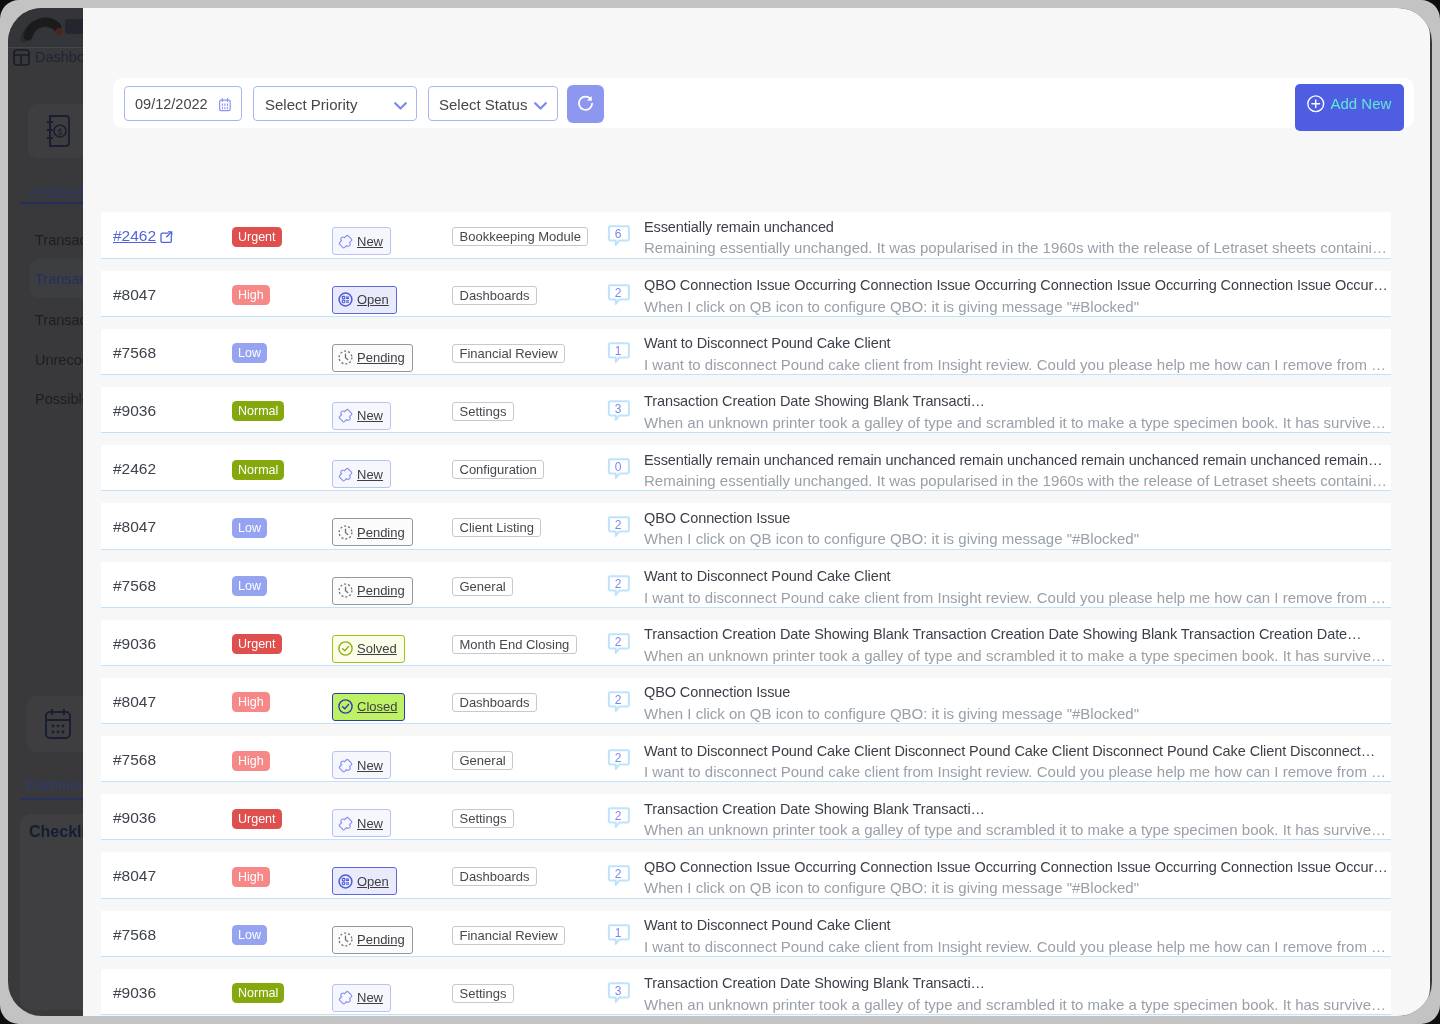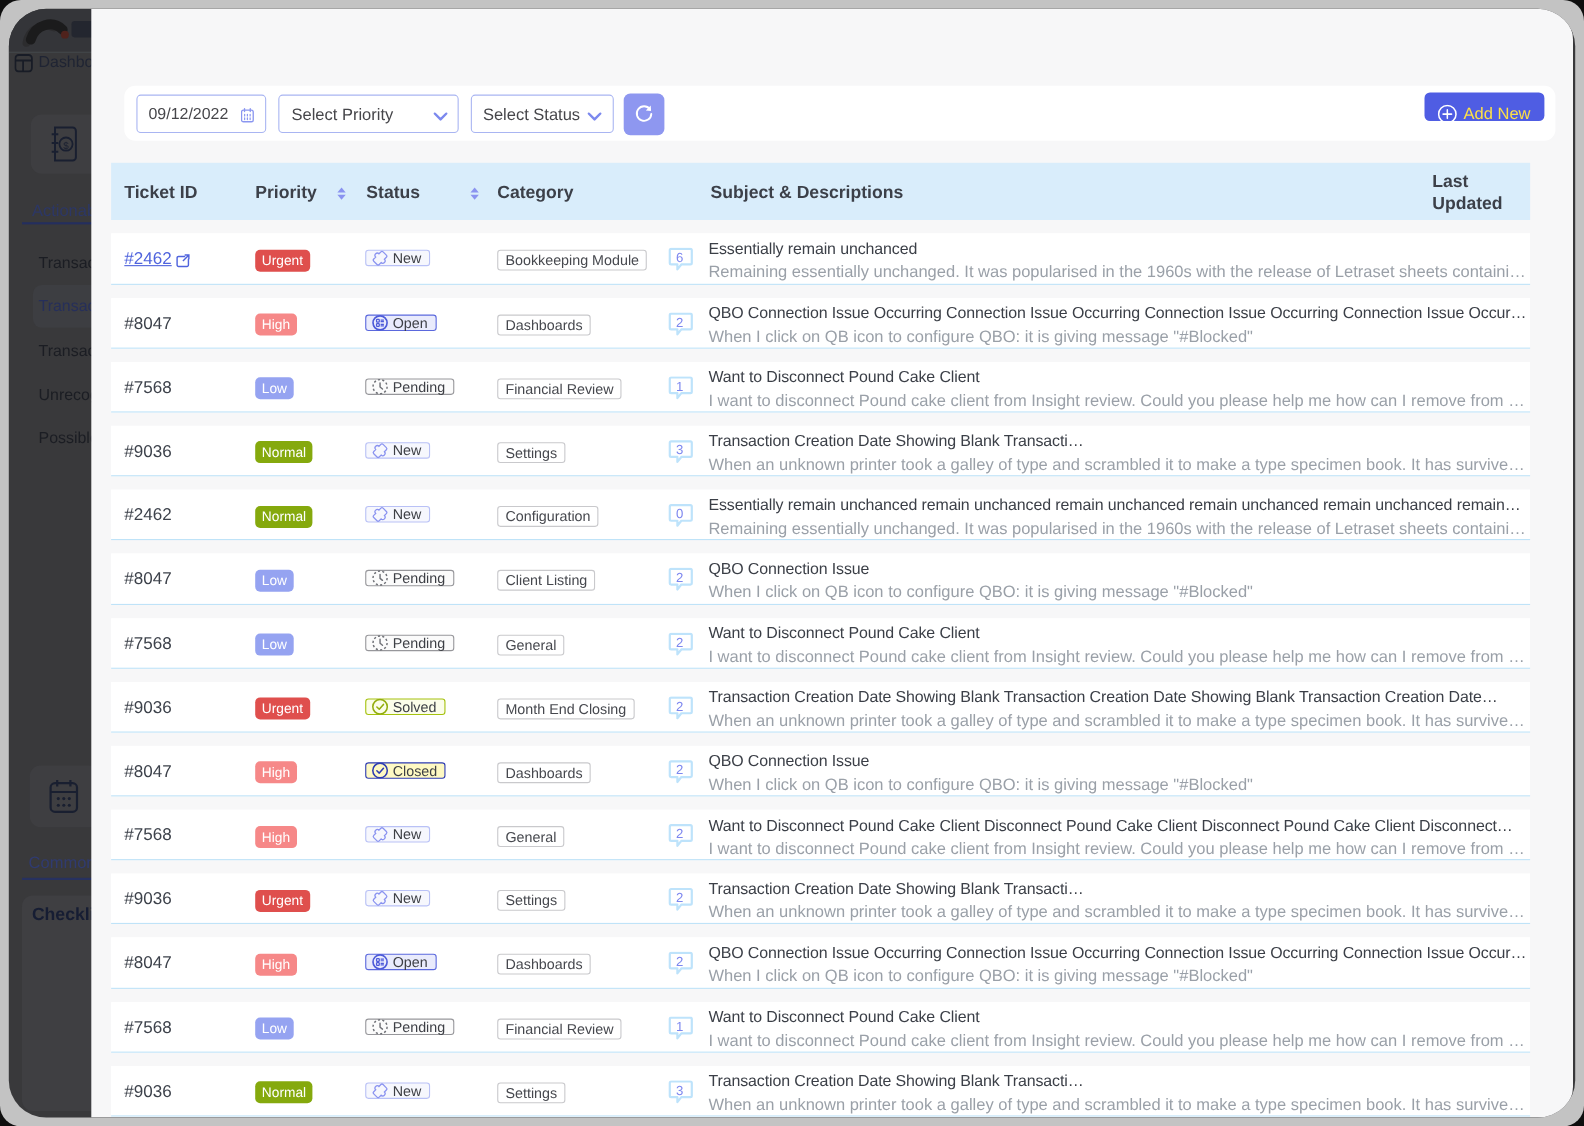--- a/index.html
+++ b/index.html
@@ -12,21 +12,21 @@
   .modal { position:absolute; left:75px; top:0; width:1346.5px; height:1008px; background:#f7f7f8; border-radius:0 28px 28px 0; overflow:hidden; }
   .mhead { position:absolute; left:0; top:0; width:100%; height:49px; background:#fff; border-bottom:1px solid #e3e4f1; }
   .mtitle { position:absolute; left:19px; top:7.5px; font-size:21px; font-weight:700; color:#2b3cc4; letter-spacing:0.1px; }
   .fbar { position:absolute; left:30px; top:70px; width:1301px; height:50px; background:#fff; border-radius:10px; }
   .inp { position:absolute; top:8px; height:35px; border:1px solid #a9b5f2; border-radius:4px; background:#fff; font-size:15px; color:#46464a; }
   .thead { position:absolute; left:18px; top:140px; width:1290px; height:52px; background:#d9edfb; color:#3c4049; font-size:16px; font-weight:700; }
   .rows { position:absolute; left:18px; top:192.4px; width:1290px; }
   .row { position:relative; width:1290px; height:46.2px; background:#fff; border-bottom:1.5px solid #bfe3f8;margin-top:12px; }
   .tid { position:absolute; left:12px; top:15px; font-size:15.5px; color:#3d424b; }
   .badge { position:absolute; left:131px; top:14.5px; height:20px; border-radius:4.5px; color:#fff; font-size:12.5px; line-height:20px; padding:0 6px; letter-spacing:0; }
-  .chip { position:absolute; left:231px; top:15px; height:15px; border-radius:3px; font-size:13px; color:#3d3f45; display:flex; align-items:center; gap:4px; padding:0 7px 0 5px; }
+  .chip { position:absolute; left:231px; top:15px; height:28px; border-radius:3px; font-size:13px; color:#3d3f45; display:flex; align-items:center; gap:4px; padding:0 7px 0 5px;text-decoration:underline; }
   .chip svg { flex:0 0 auto; }
   .cat { position:absolute; left:351px; top:15px; height:19px; border:1px solid #c9c9cc; background:#fff; border-radius:3px; font-size:13px; color:#46484e; line-height:17.5px; padding:0 6.5px; white-space:nowrap; }
   .bub { position:absolute; left:506px; top:13px; width:24px; height:23px; }
   .bubn { position:absolute; left:506px; top:15px; width:22px; text-align:center; font-size:12px; color:#7d87ef; }
   .subj { position:absolute; left:543px; top:6.5px; width:745px; }
   .t { font-size:14.5px; font-weight:400; color:#3b3f47; letter-spacing:-0.1px; white-space:nowrap; overflow:hidden; text-overflow:ellipsis; }
   .d { font-size:15px; color:#9aa0a8; margin-top:4.5px; white-space:nowrap; overflow:hidden; text-overflow:ellipsis; }
 </style>
 </head>
 <body>
@@ -94,43 +94,27 @@
           </svg></div>
         <div class="inp" style="left:315px;width:130px;padding:9px 0 0 10px;font-size:15px">Select Status<svg style="position:absolute;right:10px;top:14.5px" width="13" height="8" viewBox="0 0 13 8">
             <path d="M1.2 1.2 L6.5 6.6 L11.8 1.2" stroke="#7c89ee" stroke-width="2.2" fill="none" stroke-linecap="round" stroke-linejoin="round"></path>
           </svg></div>
         <div style="position:absolute;left:454px;top:6.5px;width:37px;height:38px;background:#8e97f0;border-radius:6px">
           <svg style="position:absolute;left:9px;top:9px" width="19" height="19" viewBox="0 0 19 19">
             <path d="M14.8 5.3 A 6.6 6.6 0 1 0 16.1 9.5" stroke="#fff" stroke-width="1.7" fill="none" stroke-linecap="round"></path>
             <path d="M15.6 2.0 L15.8 6.8 L11.1 6.4 Z" fill="#fff"></path>
           </svg>
         </div>
-        <div style="position:absolute;left:1182px;top:6px;width:109px;height:26px;background:#4f5de3;border-radius:5px;color:#fde047;font-size:15px">
+        <div style="position:absolute;left:1182px;top:6px;width:109px;height:47px;background:#4f5de3;border-radius:5px;color:#5eead4;font-size:15px">
           <svg style="position:absolute;left:12px;top:11px" width="17.5" height="17.5" viewBox="0 0 17.5 17.5">
             <circle cx="8.75" cy="8.75" r="7.9" stroke="#fff" stroke-width="1.4" fill="none"></circle>
             <path d="M8.75 4.9 v7.7 M4.9 8.75 h7.7" stroke="#fff" stroke-width="1.4" stroke-linecap="round"></path>
           </svg>
           <span style="position:absolute;left:35.5px;top:11px">Add New</span>
         </div>
-      </div>
-<div class="thead">
-        <span style="position:absolute;left:12px;top:19px">Ticket ID</span>
-        <span style="position:absolute;left:131px;top:19px">Priority</span>
-        <span style="position:absolute;left:232px;top:19px">Status</span>
-        <span style="position:absolute;left:351px;top:19px">Category</span>
-        <span style="position:absolute;left:545px;top:19px">Subject &amp; Descriptions</span>
-        <svg style="position:absolute;left:205px;top:22px" width="9" height="12" viewBox="0 0 9 12">
-          <path d="M4.5 0.4 L8.3 4.9 H0.7 Z" fill="#8a93f0"></path>
-          <path d="M4.5 11.6 L0.7 7.1 H8.3 Z" fill="#8a93f0"></path>
-        </svg>
-        <svg style="position:absolute;left:326px;top:22px" width="9" height="12" viewBox="0 0 9 12">
-          <path d="M4.5 0.4 L8.3 4.9 H0.7 Z" fill="#8a93f0"></path>
-          <path d="M4.5 11.6 L0.7 7.1 H8.3 Z" fill="#8a93f0"></path>
-        </svg>
-        <span style="position:absolute;left:1201px;top:8px;line-height:19.5px">Last<br>Updated</span>
       </div>
 <div class="rows">
         <div class="row">
           <span class="tid" style="color:#4f63dd;text-decoration:underline">#2462</span>
           <svg style="position:absolute;left:59px;top:18.7px" width="12.5" height="12.5" viewBox="0 0 12.5 12.5">
             <path d="M8.4 2.1 H2.3 a1.3 1.3 0 0 0 -1.3 1.3 V10 a1.3 1.3 0 0 0 1.3 1.3 H10 a1.3 1.3 0 0 0 1.3 -1.3 V4.3" stroke="#4f63dd" stroke-width="1.3" fill="none"></path>
             <path d="M7.9 0.8 H11.7 V4.6 M11.5 1 L6.3 6.2" stroke="#4f63dd" stroke-width="1.3" fill="none"></path>
           </svg>
           <span class="badge" style="background:#df4f4d">Urgent</span>
           <span class="chip" style="border:1px solid #b9c1f6;background:#f6f7fd"><svg width="15" height="15" viewBox="0 0 15 15">
@@ -270,21 +254,21 @@
           </svg>
           <span class="bubn">2</span>
           <div class="subj">
             <div class="t">Transaction Creation Date Showing Blank Transaction Creation Date Showing Blank Transaction Creation Date…</div>
             <div class="d">When an unknown printer took a galley of type and scrambled it to make a type specimen book. It has survived not…</div>
           </div>
         </div>
         <div class="row">
           <span class="tid">#8047</span>
           <span class="badge" style="background:#f68888">High</span>
-          <span class="chip" style="border:1.5px solid #2d3bb2;background:#fef9c3"><svg width="15" height="15" viewBox="0 0 15 15">
+          <span class="chip" style="border:1.5px solid #2d3bb2;background:#bef264"><svg width="15" height="15" viewBox="0 0 15 15">
               <circle cx="7.5" cy="7.5" r="6.6" stroke="#2d3bb2" stroke-width="1.4" fill="none"></circle>
               <path d="M4.6 7.7 L6.8 9.8 L10.6 5.4" stroke="#2d3bb2" stroke-width="1.4" fill="none" stroke-linecap="round" stroke-linejoin="round"></path>
             </svg>Closed</span>
           <span class="cat">Dashboards</span>
           <svg class="bub" viewBox="0 0 24 23">
             <path d="M3.2 1.2 H20.6 Q21.9 1.2 21.9 2.5 V14.1 Q21.9 15.4 20.6 15.4 H12.4 L8.8 19.9 V15.4 H3.2 Q1.9 15.4 1.9 14.1 V2.5 Q1.9 1.2 3.2 1.2 Z" stroke="#bee3fb" stroke-width="2" fill="none" stroke-linejoin="round"></path>
           </svg>
           <span class="bubn">2</span>
           <div class="subj">
             <div class="t">QBO Connection Issue</div>

